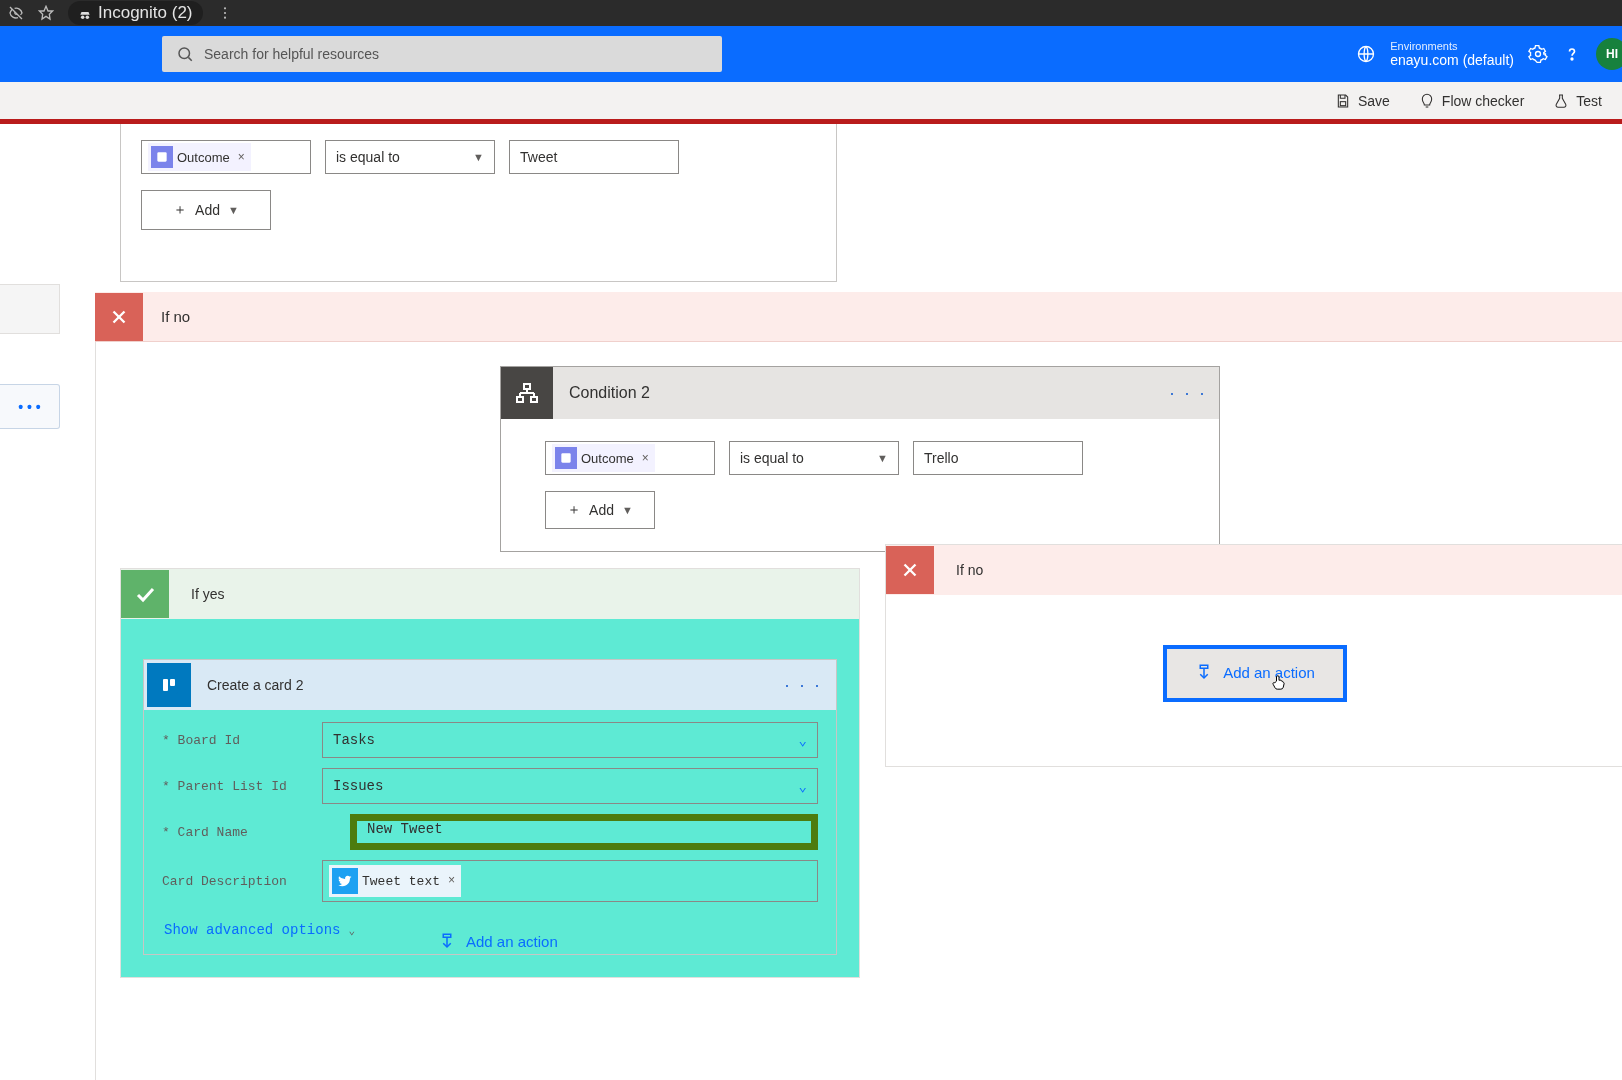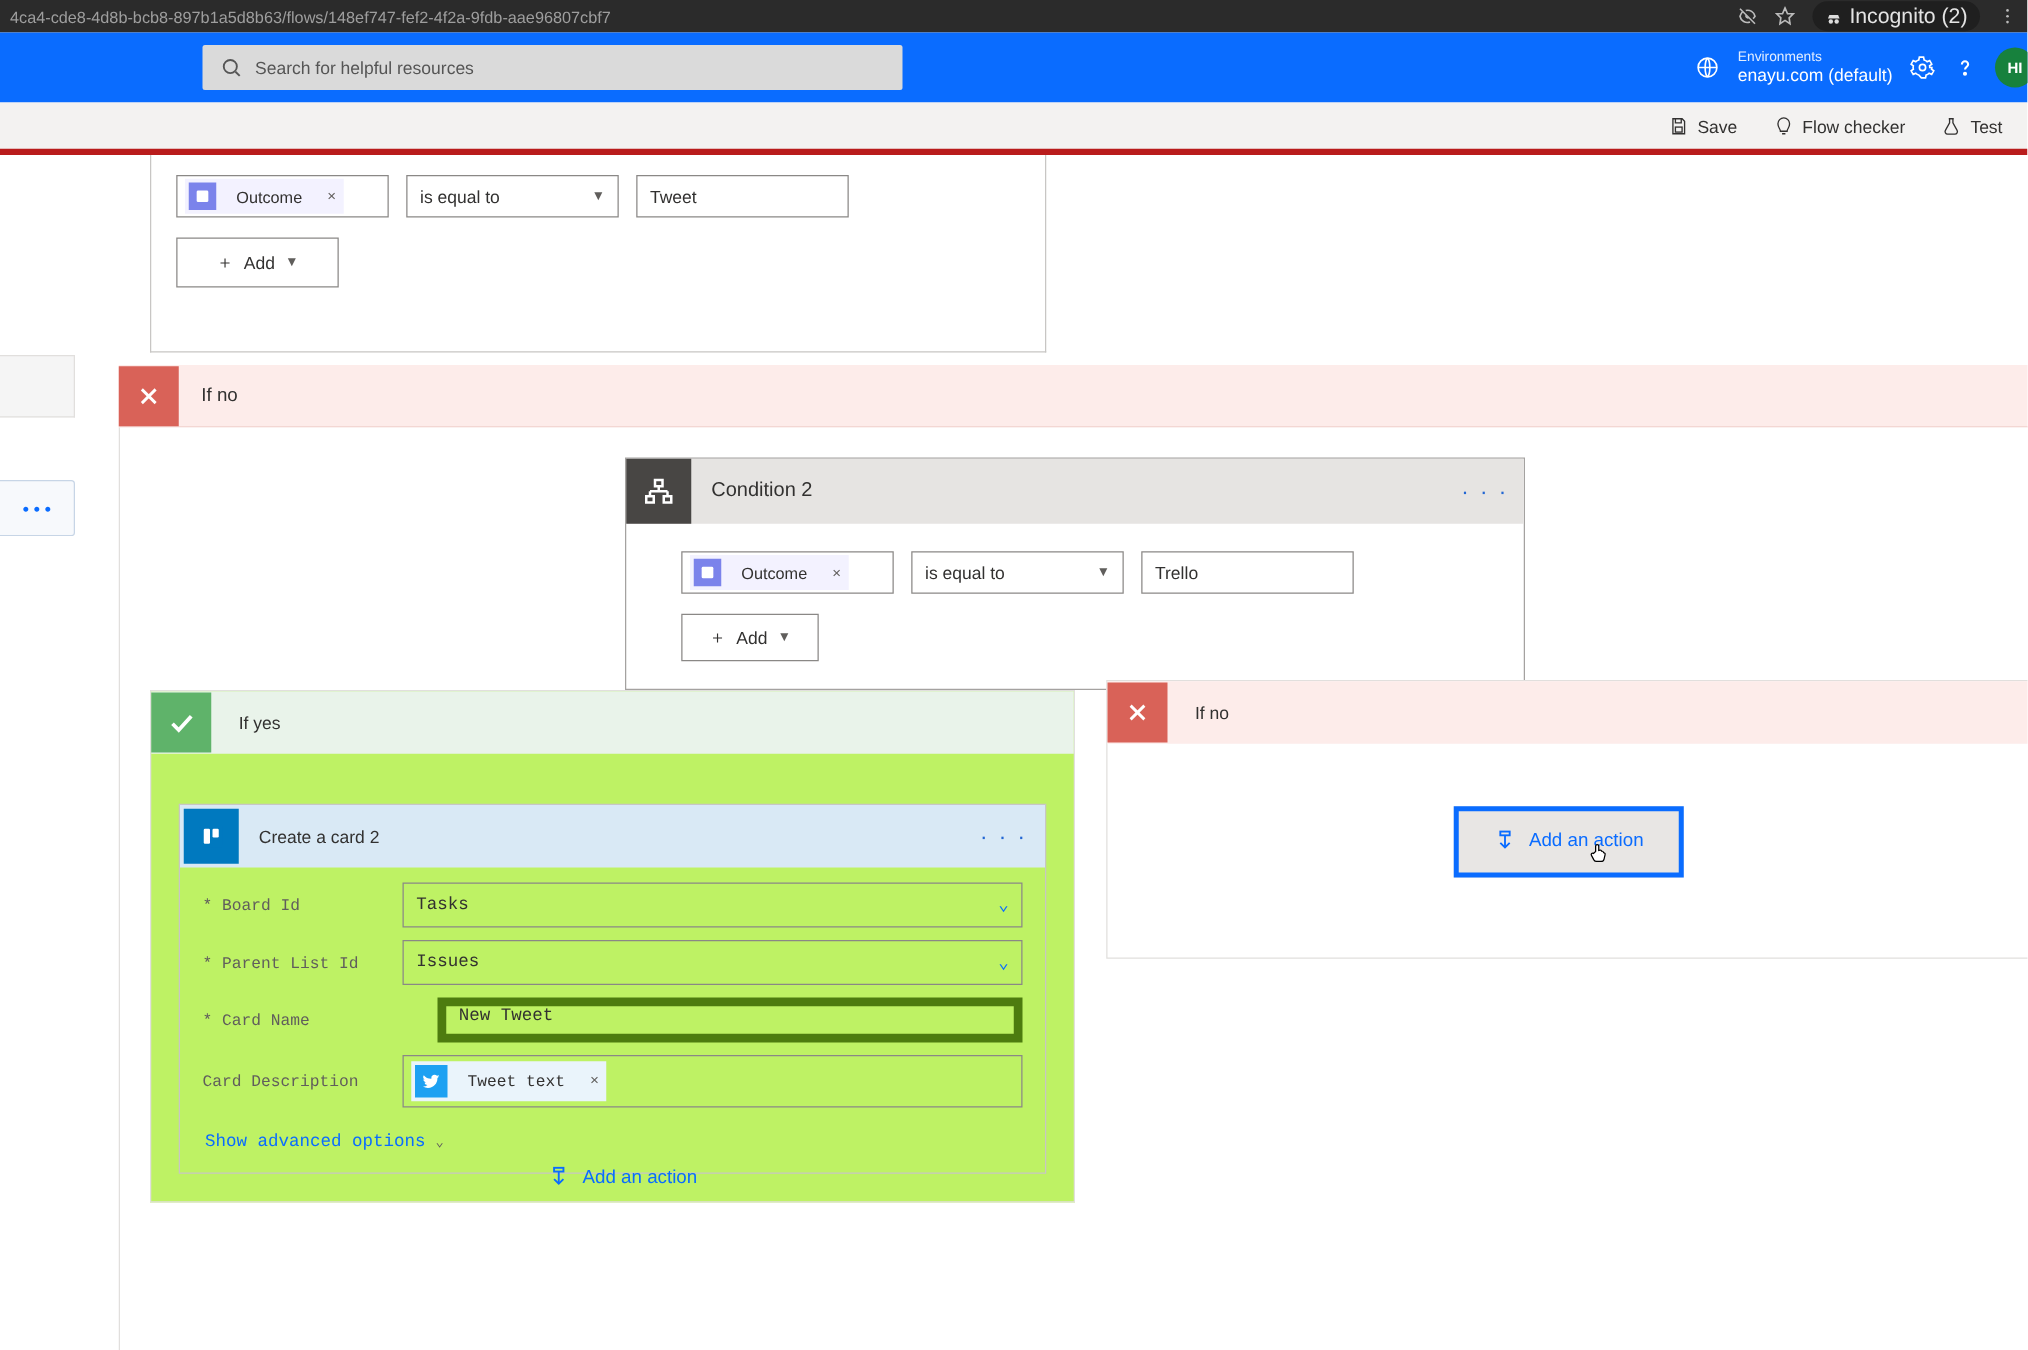--- a/index.html
+++ b/index.html
@@ -119,21 +119,21 @@
     display: inline-flex; align-items: center;
     border: 1px solid #8a8886; padding: 4px 6px; background: #fff;
     height: 34px;
   }
   .token-field.wide { width: 170px; }
   .token {
     display: inline-flex; align-items: center;
     background: #f3f2ff;
     padding: 3px 6px 3px 3px;
     font-size: 13px;
-    gap: 16px;
+    gap: 4px;
   }
   .token.purple .ticon { width:22px; height:22px; background:#7b83eb; display:flex; align-items:center; justify-content:center;}
   .token .x { color:#605e5c; font-size:12px; margin-left:4px; cursor:pointer;}
   .select-box {
     border:1px solid #8a8886; height:34px; min-width:170px;
     display:flex; align-items:center; justify-content:space-between;
     padding: 0 10px; background:#fff; cursor:pointer;
   }
   .input-box {
     border:1px solid #8a8886; height:34px; padding:0 10px;
@@ -182,23 +182,23 @@
   .card-header .hicon {
     width:52px; height:52px; background:#484644;
     display:flex; align-items:center; justify-content:center;
   }
   .card-header .title { margin-left:16px; font-size:16px; }
   .card-header .dots { margin-left:auto; color:#2266d3; font-size:18px; letter-spacing:2px; cursor:pointer;}
   .cond3-body { padding: 22px 44px; }
 
   
   .yes2 {
-    position:absolute; left:120px; top:428px; width:740px;
+    position:absolute; left:120px; top:444px; width:740px;
     border:1px solid #e1dfdd;
-    background:#bef264;
+    background:#5eead4;
   }
   .yes2 .hdr {
     height:50px; background:#e9f3ea; display:flex; align-items:center;
   }
   .yes2 .hdr .bicon { width:48px;height:48px;background:#5fb36a;display:flex;align-items:center;justify-content:center;margin-right:22px;}
   .no2 {
     position:absolute; left:885px; top:420px; width:740px;
     border:1px solid #e1dfdd; background:#fff;
   }
   .no2 .hdr {
@@ -262,21 +262,20 @@
   .cursor-hand {
     position:absolute; bottom:6px; left:58%;
   }
 
   svg { display:block; }
 </style>
 </head>
 <body>
 
 <div class="browser-bar">
-  <span class="url">4ca4-cde8-4d8b-bcb8-897b1a5d8b63/flows/148ef747-fef2-4f2a-9fdb-aae96807cbf7</span>
   <div class="right-icons">
     <span class="browser-icon">
       <svg viewBox="0 0 24 24" width="16" height="16" fill="none" stroke="#bbb" stroke-width="2">
           <path d="M3 3l18 18"></path>
           <path d="M10.6 10.6a2 2 0 002.8 2.8"></path>
           <path d="M9.9 5.1A9 9 0 0121 12c-.6 1-1.4 2-2.3 2.8M6.3 6.3A14 14 0 003 12a9 9 0 0012 6.9"></path>
         </svg>
     </span>
     <span class="browser-icon">
       <svg viewBox="0 0 24 24" width="16" height="16" fill="none" stroke="#bbb" stroke-width="2">

